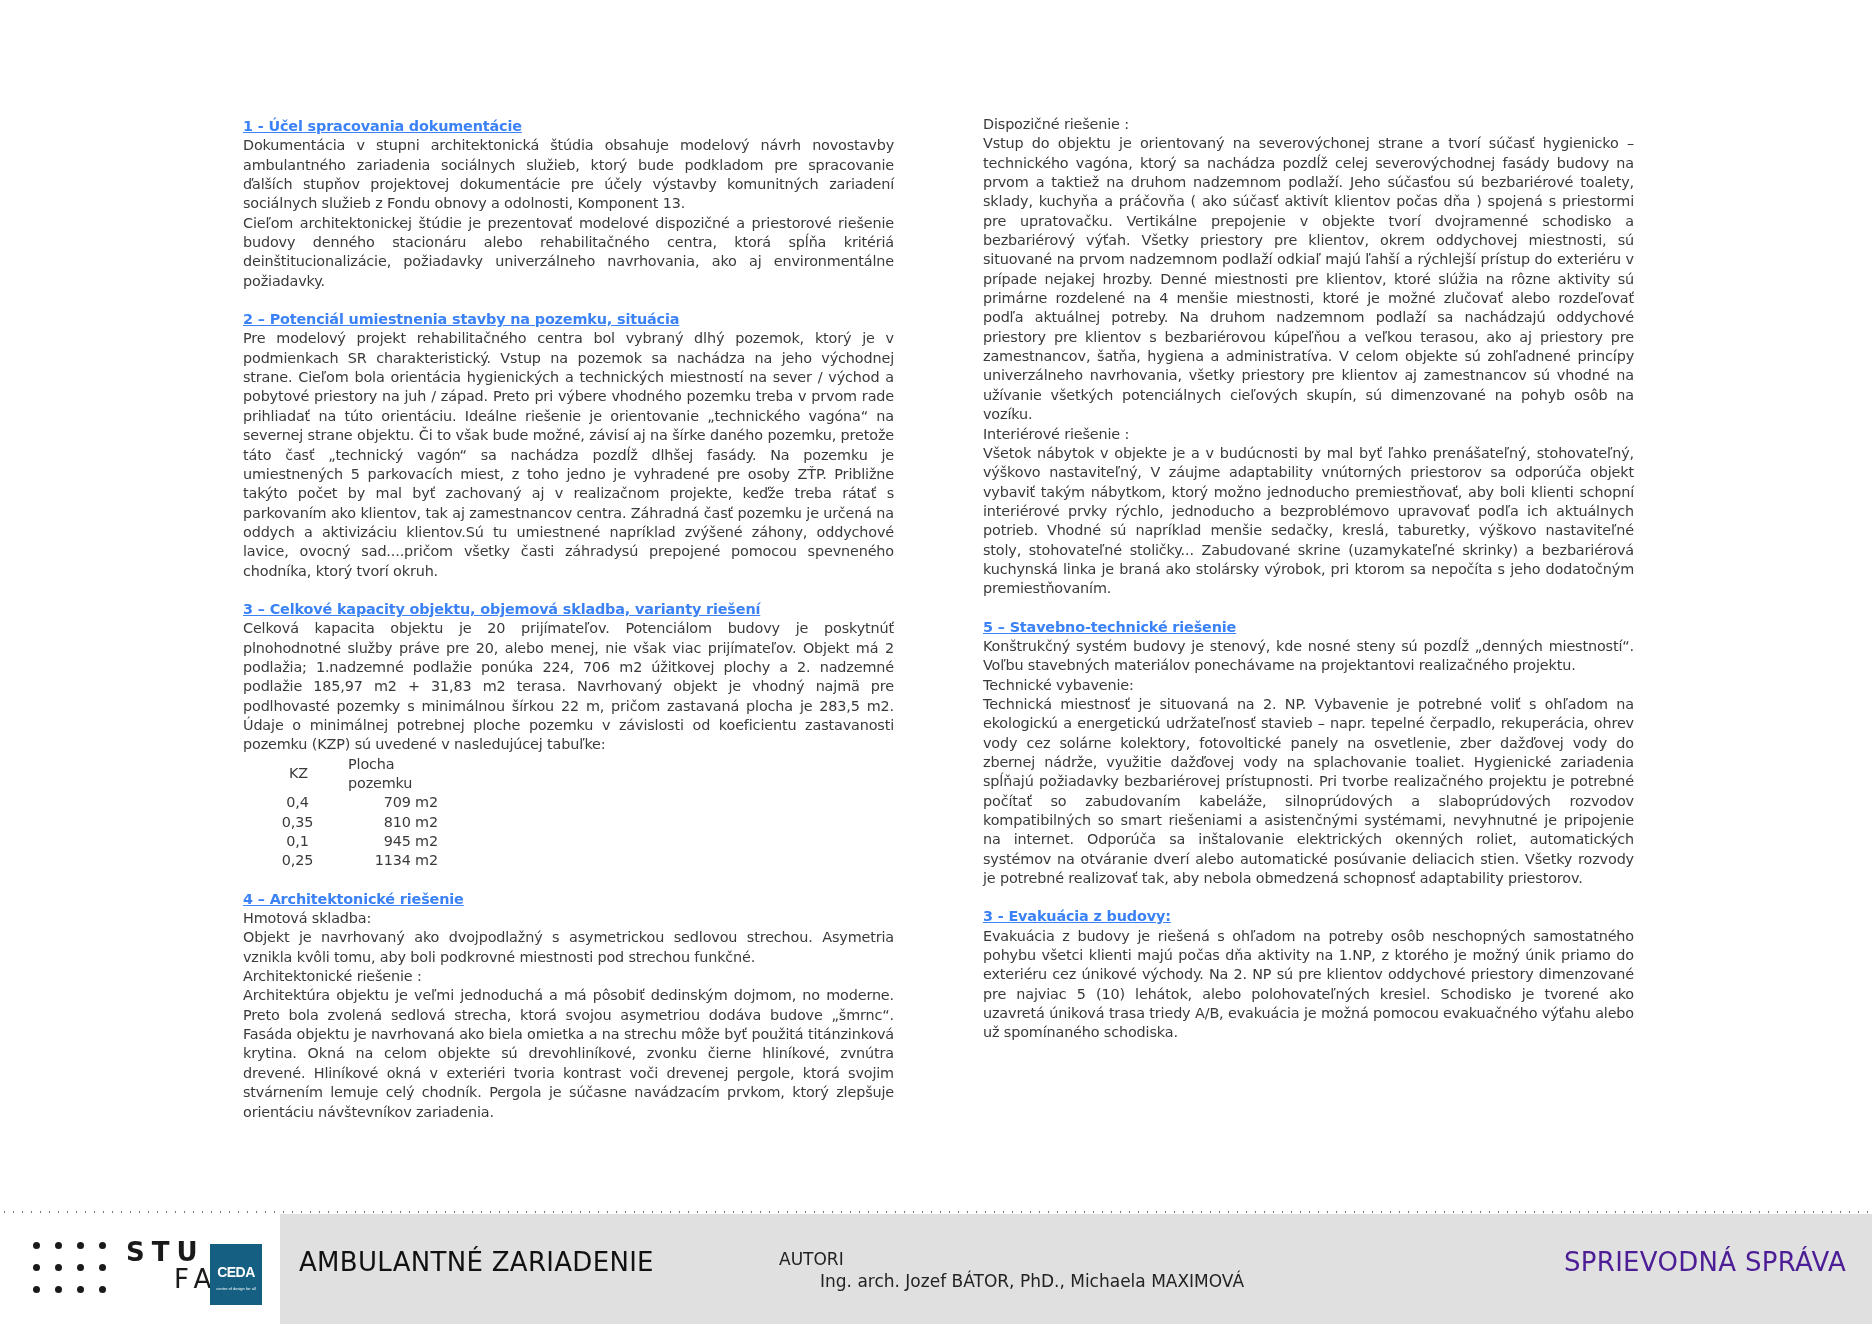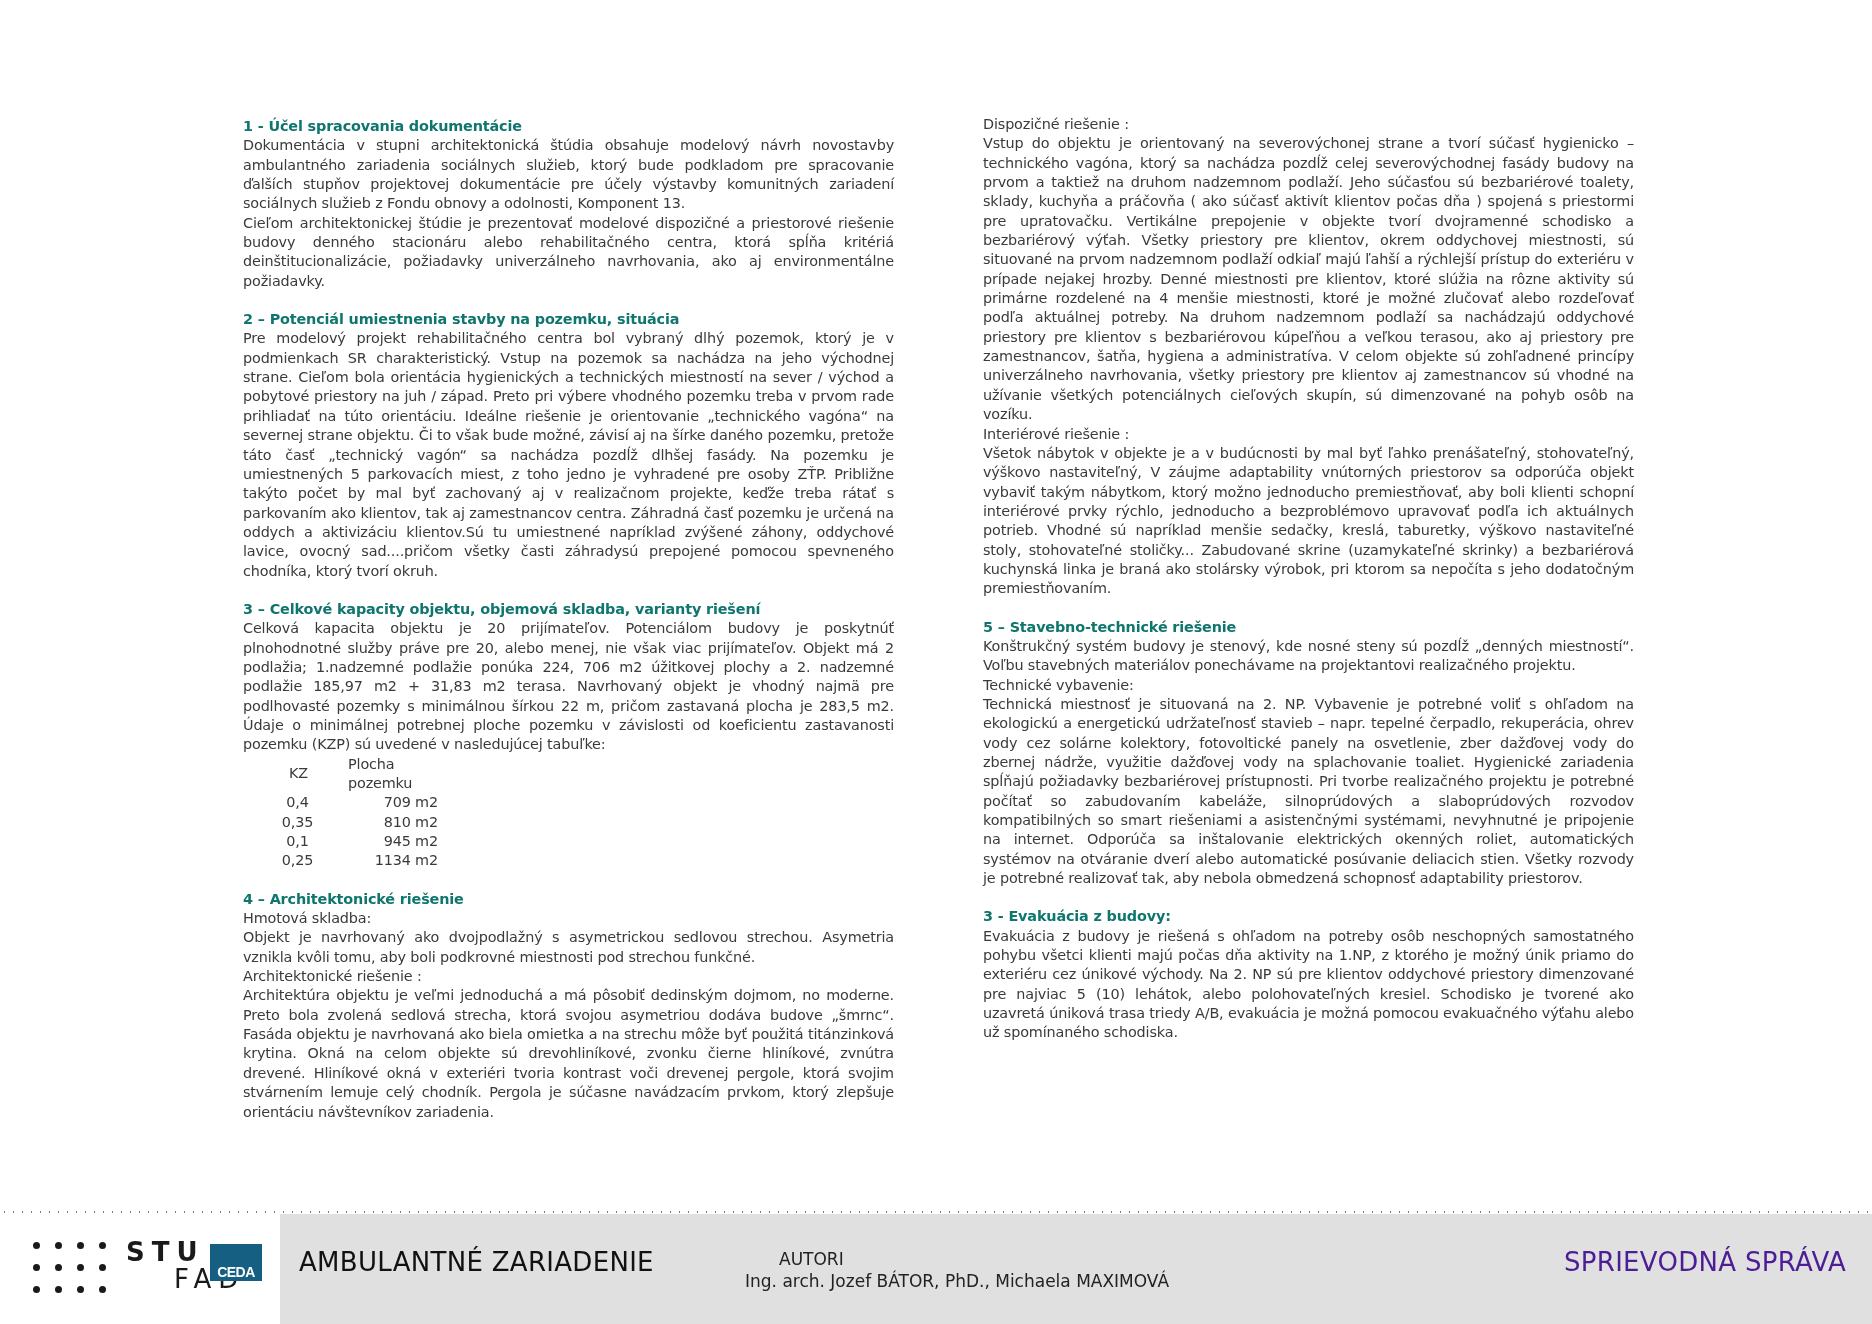--- a/index.html
+++ b/index.html
@@ -4,21 +4,21 @@
 <style>
   * { box-sizing: border-box; margin: 0; padding: 0; }
   html, body { width: 1872px; height: 1324px; background: #ffffff; overflow: hidden; }
   body { position: relative; font-family: "DejaVu Sans", sans-serif; color: #3a3a3a; }
 
   .col { position: absolute; top: 117px; font-size: 14.4px; line-height: 19.35px; letter-spacing: -0.15px; }
   .col-left { left: 243px; width: 651px; }
   .col-right { left: 983px; width: 651px; top: 115px; }
 
   .section { margin-bottom: 19px; }
-  .h { font-weight: bold; color: #0f766e; }
+  .h { font-weight: bold; color: #3b82f6; text-decoration: underline; }
   .p { text-align: justify; }
   .sub { }
 
   .kz-table { border-collapse: collapse; font-size: 14.4px; line-height: 19.35px; color: #3a3a3a; }
   .kz-table td, .kz-table th { font-weight: normal; padding: 0; text-align: center; }
   .kz-table .c1 { width: 105px; padding-left: 4px; }
   .kz-table th.c1 { padding-left: 6px; }
   .kz-table .c2 { width: 90px; text-align: right; }
   .kz-table th.c2 { text-align: left; }
 
@@ -27,27 +27,27 @@
     background-image: radial-gradient(circle, #777 0.9px, transparent 1.1px);
     background-size: 9px 2px; background-repeat: repeat-x; }
   .footer-white { position: absolute; left: 0; top: 1214px; width: 280px; height: 110px; background: #ffffff; }
   .footer-grey { position: absolute; left: 280px; top: 1214px; width: 1592px; height: 110px; background: #e0e0e0; }
 
   .stu-dots { position: absolute; left: 33px; top: 1242px; width: 75px; height: 54px; }
   .stu-dots span { position: absolute; width: 7px; height: 7px; border-radius: 50%; background: #1a1a1a; }
   .stu-text { position: absolute; left: 126px; top: 1239px; font-family: "DejaVu Sans", sans-serif; color: #1a1a1a; line-height: 27px; }
   .stu-text .l1 { font-size: 26px; font-weight: bold; letter-spacing: 7px; }
   .stu-text .l2 { font-size: 26px; font-weight: normal; letter-spacing: 7px; margin-left: 48px; }
-  .ceda { position: absolute; left: 210px; top: 1244px; width: 52px; height: 37px; background: #145f82; color: #fff; }
+  .ceda { position: absolute; left: 210px; top: 1244px; width: 52px; height: 61px; background: #145f82; color: #fff; }
   .ceda .t { position: absolute; left: 0; width: 52px; top: 20px; text-align: center; font-size: 14px; font-weight: bold; letter-spacing: -0.5px; font-family: "Liberation Sans", sans-serif; }
   .ceda .s { position: absolute; left: 0; width: 52px; top: 42px; text-align: center; font-size: 4px; font-family: "Liberation Sans", sans-serif; }
 
   .project-title { position: absolute; left: 299px; top: 1247px; font-size: 26px; color: #111; letter-spacing: 0.3px; font-family: "DejaVu Sans", sans-serif; }
   .authors-label { position: absolute; left: 779px; top: 1249px; font-size: 17px; color: #222; }
-  .authors-names { position: absolute; left: 745px; top: 1271px; font-size: 17px; color: #222; }
+  .authors-names { position: absolute; left: 820px; top: 1271px; font-size: 17px; color: #222; }
   .doc-title { position: absolute; right: 26px; top: 1247px; font-size: 26px; color: #4c1d95; letter-spacing: 0.3px; }
 </style>
 </head>
 <body>
 
 <div class="col col-left">
   <div class="section">
     <div class="h">1 - Účel spracovania dokumentácie</div>
     <div class="p">Dokumentácia v stupni architektonická štúdia obsahuje modelový návrh novostavby ambulantného zariadenia sociálnych služieb, ktorý bude podkladom pre spracovanie ďalších stupňov projektovej dokumentácie pre účely výstavby komunitných zariadení sociálnych služieb z Fondu obnovy a odolnosti, Komponent 13.</div>
     <div class="p">Cieľom architektonickej štúdie je prezentovať modelové dispozičné a priestorové riešenie budovy denného stacionáru alebo rehabilitačného centra, ktorá spĺňa kritériá deinštitucionalizácie, požiadavky univerzálneho navrhovania, ako aj environmentálne požiadavky.</div>

